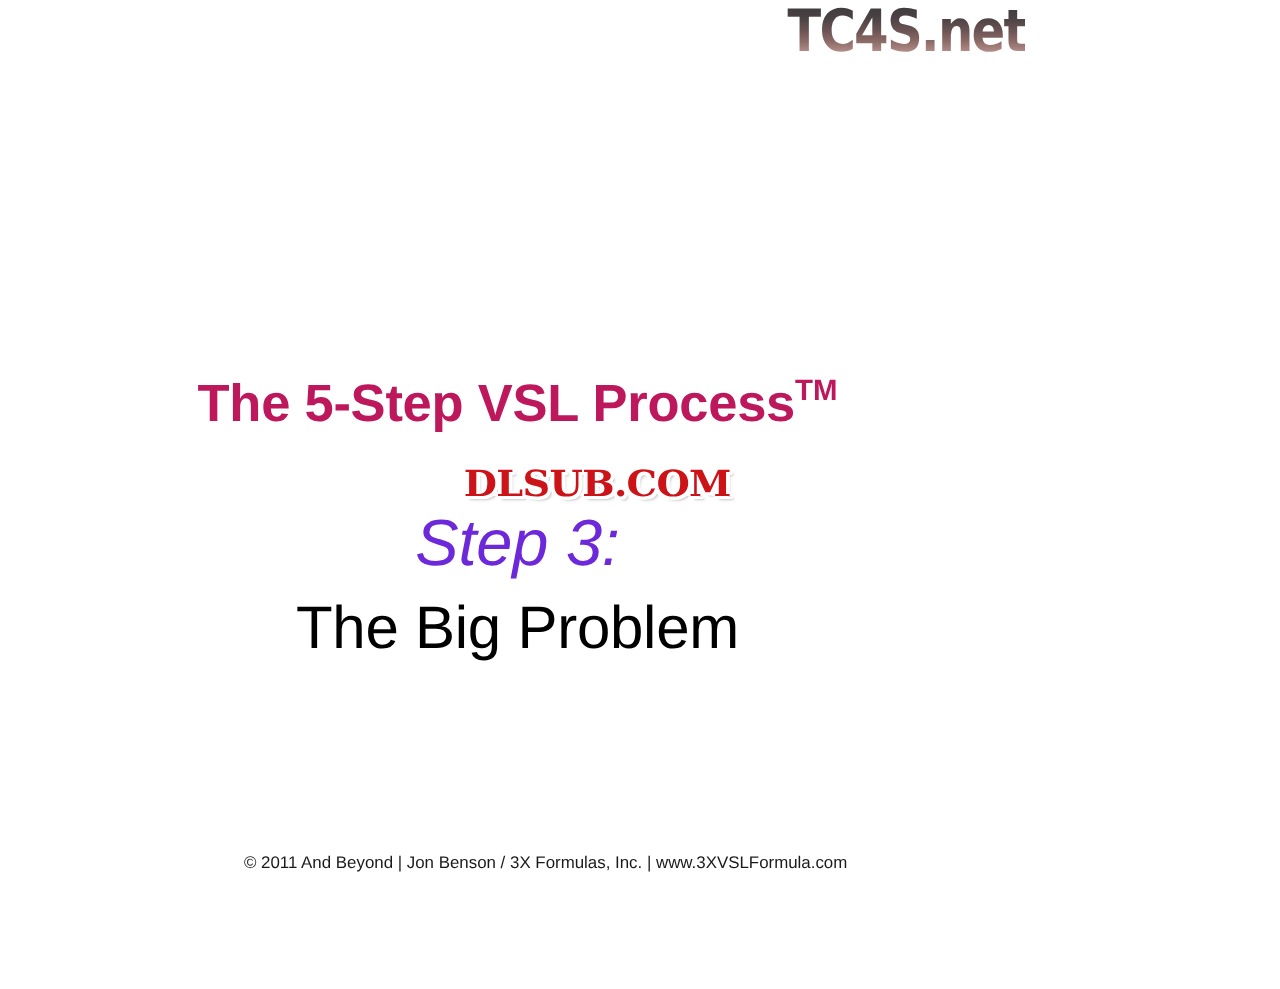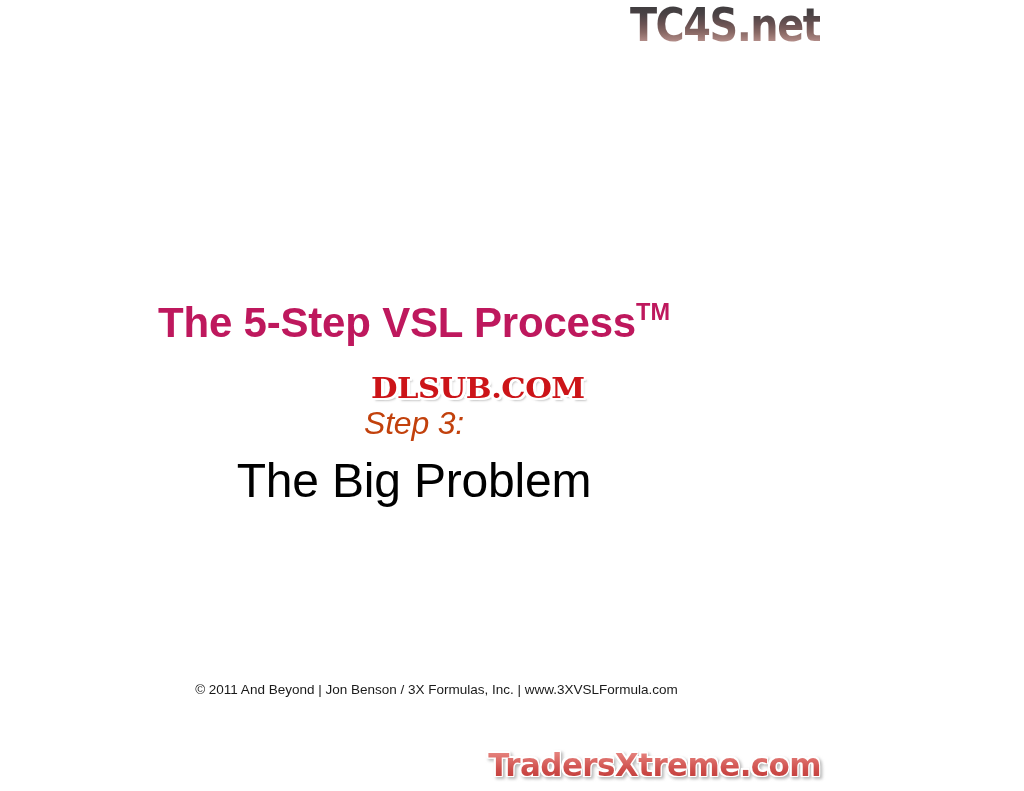--- a/index.html
+++ b/index.html
@@ -77,23 +77,23 @@
     position: absolute;
     left: 0;
     right: 0;
     top: 406px;
     text-align: center;
   }
   .step-line {
     font-family: "Liberation Sans", sans-serif;
     font-style: italic;
     font-weight: 400;
-    font-size: 32px;
+    font-size: 52px;
     line-height: 1.12;
-    color: #c2410c;
+    color: #6d28d9;
     letter-spacing: -0.2px;
   }
   .problem-line {
     font-family: "Liberation Sans", sans-serif;
     font-weight: 400;
     font-size: 48px;
     line-height: 1.28;
     color: #000000;
     letter-spacing: -0.2px;
     margin-top: 8px;
@@ -181,15 +181,14 @@
 
   <div class="subtitle-block">
     <div class="step-line">Step 3:</div>
     <div class="problem-line">The Big Problem</div>
   </div>
 
   <div class="dlsub-watermark">DLSUB.COM</div>
 
   <div class="footer-credit">© 2011 And Beyond  |  Jon Benson / 3X Formulas, Inc.  |  www.3XVSLFormula.com</div>
 
-  <div class="tx-watermark">TradersXtreme.com</div>
 
 </div>
 
 </body></html>

